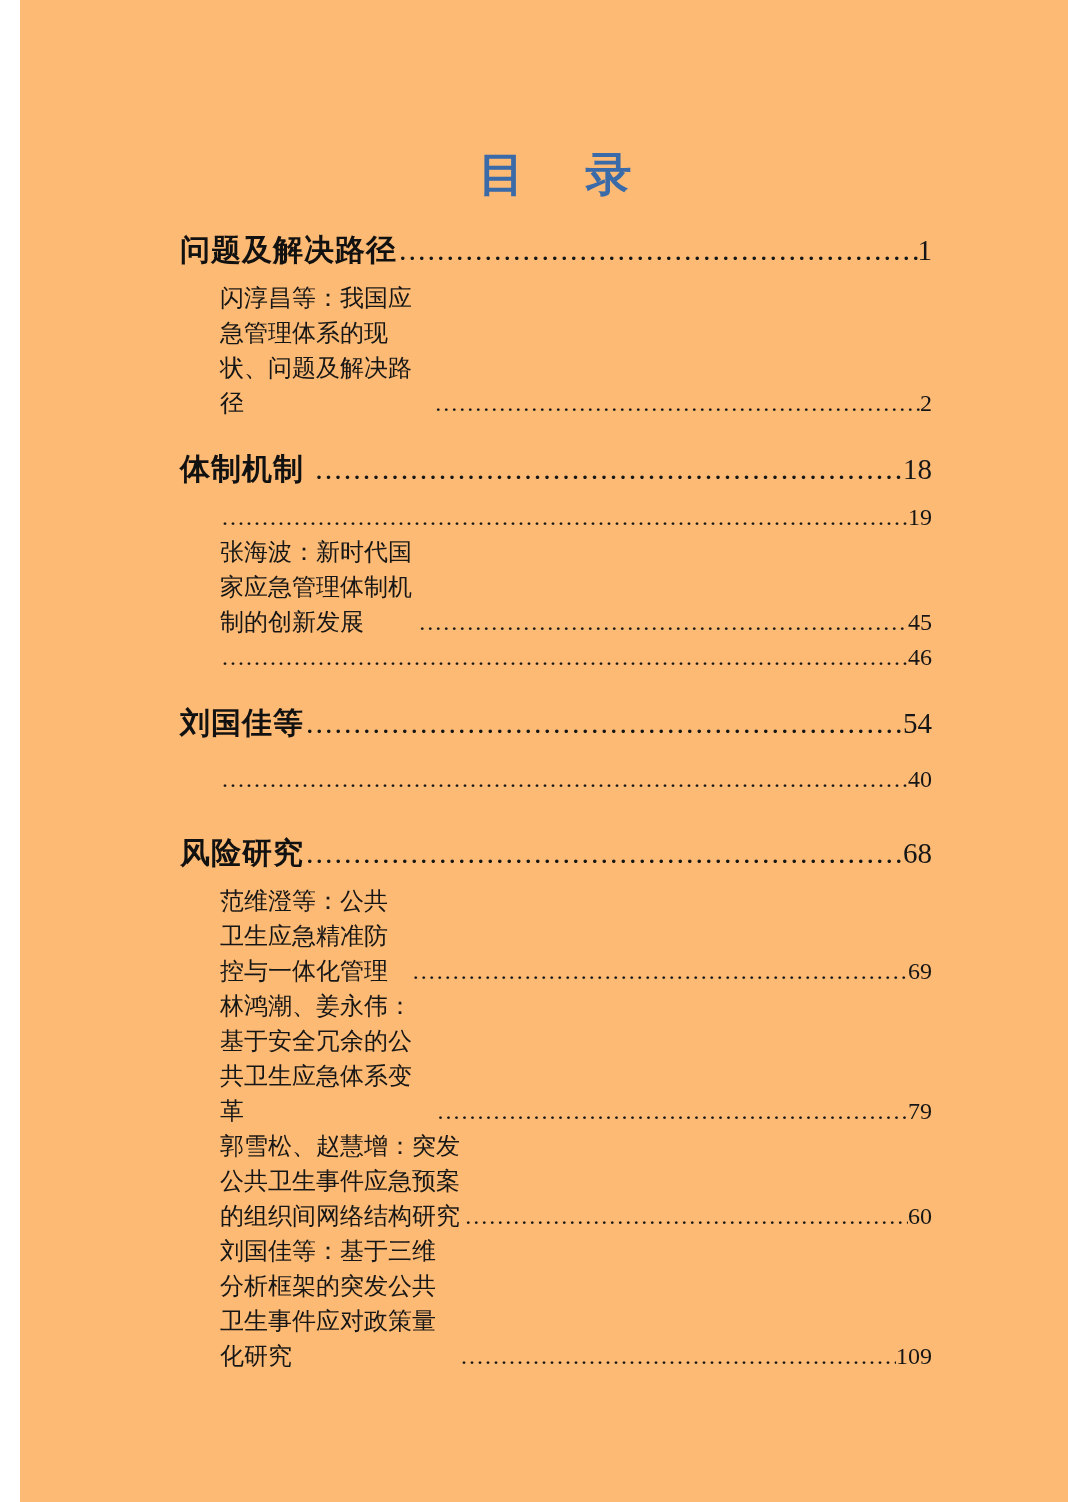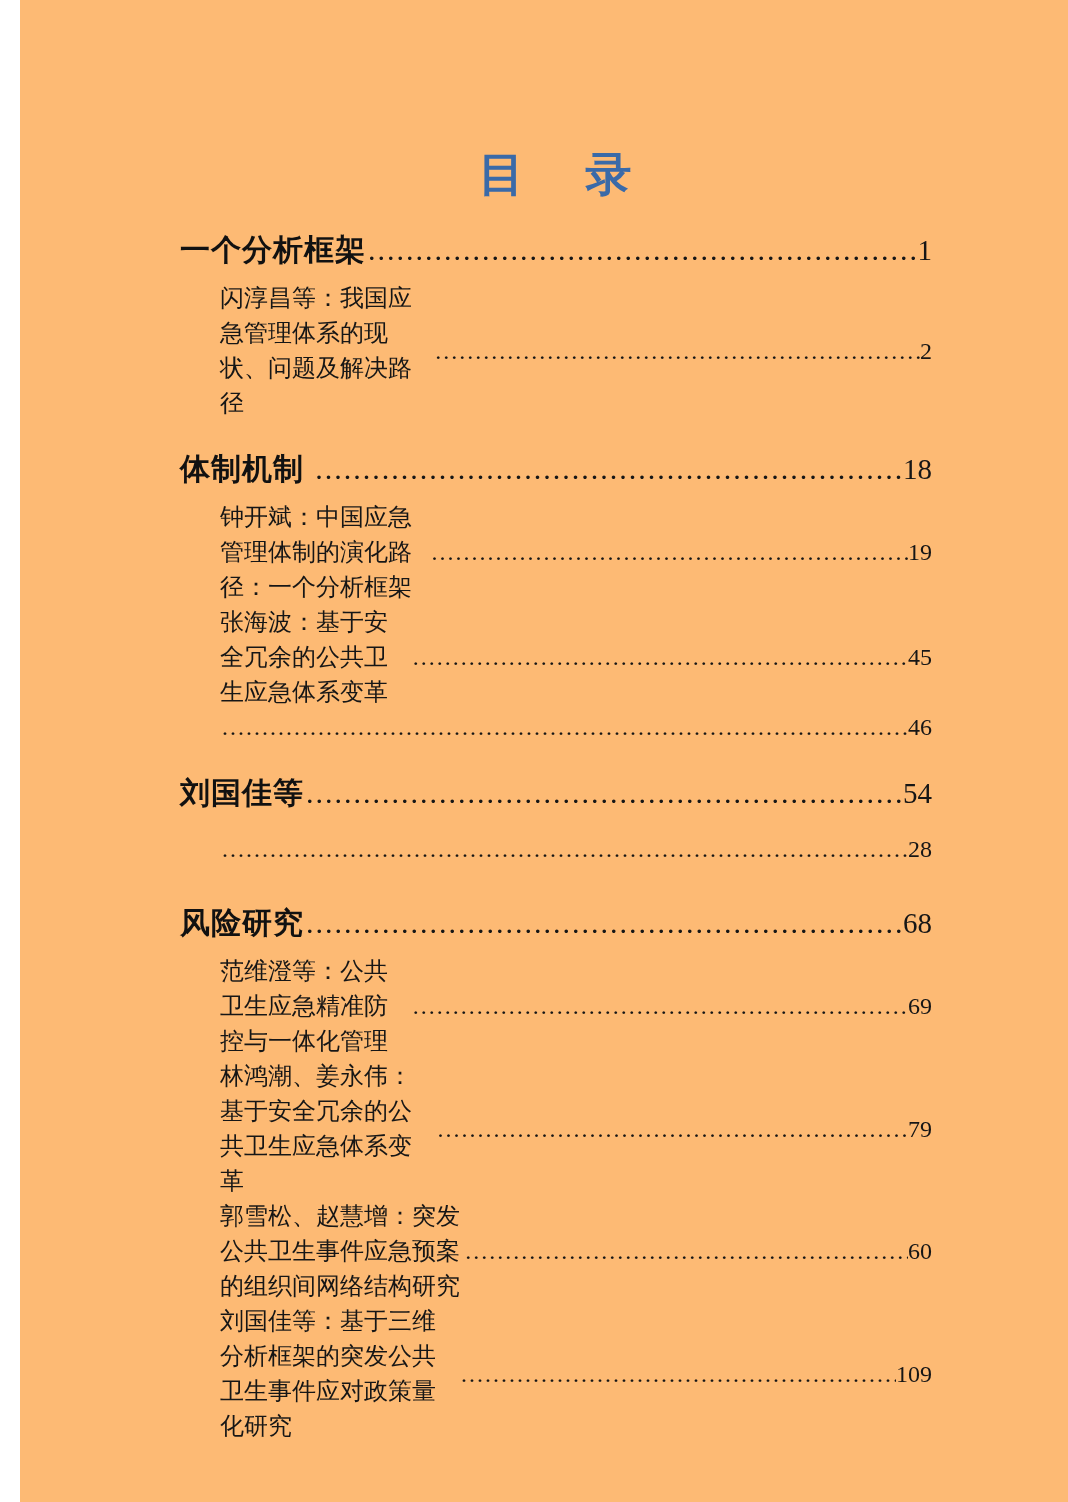--- a/index.html
+++ b/index.html
@@ -36,21 +36,21 @@
     font-family: "Liberation Sans", sans-serif;
     font-weight: bold;
     letter-spacing: 1px;
     white-space: pre;
     color: #111111;
   }
   .heading-row .page-num { font-size: 29px; }
   .entries { margin-top: 10px; padding-left: 40px; }
   .entry .line { font-size: 24px; line-height: 35px; }
   .entry.spaced .line { line-height: 51px; }
-  .line.flexline { display: flex; align-items: center; }
+  .line.flexline { display: flex; align-items: flex-end; }
   .line.fill {
     text-align: justify;
     text-align-last: justify;
   }
   .line .text { white-space: pre-wrap; }
   .dots {
     flex: 1 1 auto;
     overflow: hidden;
     white-space: nowrap;
     letter-spacing: 2px;
@@ -66,21 +66,21 @@
   }
 </style>
 </head>
 <body>
 
 <div class="page" style="background: #fdba74; color: rgb(22, 22, 22); margin-left: 20px;">
   <h1 class="title" style="color: rgb(58, 106, 168);">目 录</h1>
   <div id="toc">
       <div class="toc-section">
         <div class="heading-row">
-          <span class="heading-text">一个分析框架</span>
+          <span class="heading-text">问题及解决路径</span>
           <span class="dots"></span>
           <span class="page-num">1</span>
         </div>
         <div class="entries">
           <div class="entry">
             <div class="line flexline">
               <span class="text">闪淳昌等：我国应急管理体系的现状、问题及解决路径</span>
               <span class="dots"></span>
               <span class="page-num">2</span>
             </div>
@@ -89,28 +89,27 @@
       </div>
       <div class="toc-section">
         <div class="heading-row">
           <span class="heading-text">体制机制 </span>
           <span class="dots"></span>
           <span class="page-num">18</span>
         </div>
         <div class="entries">
           <div class="entry">
             <div class="line flexline">
-              <span class="text">钟开斌：中国应急管理体制的演化路径：一个分析框架</span>
               <span class="dots"></span>
               <span class="page-num">19</span>
             </div>
           </div>
           <div class="entry">
             <div class="line flexline">
-              <span class="text">张海波：基于安全冗余的公共卫生应急体系变革</span>
+              <span class="text">张海波：新时代国家应急管理体制机制的创新发展</span>
               <span class="dots"></span>
               <span class="page-num">45</span>
             </div>
           </div>
           <div class="entry">
             <div class="line flexline">
               <span class="dots"></span>
               <span class="page-num">46</span>
             </div>
           </div>
@@ -120,21 +119,21 @@
         <div class="heading-row">
           <span class="heading-text">刘国佳等</span>
           <span class="dots"></span>
           <span class="page-num">54</span>
         </div>
         <div class="entries">
           <div class="entry spaced">
             <div class="line flexline">
               <span class="text"></span>
               <span class="dots"></span>
-              <span class="page-num">28</span>
+              <span class="page-num">40</span>
             </div>
           </div>
         </div>
       </div>
       <div class="toc-section">
         <div class="heading-row">
           <span class="heading-text">风险研究</span>
           <span class="dots"></span>
           <span class="page-num">68</span>
         </div>

